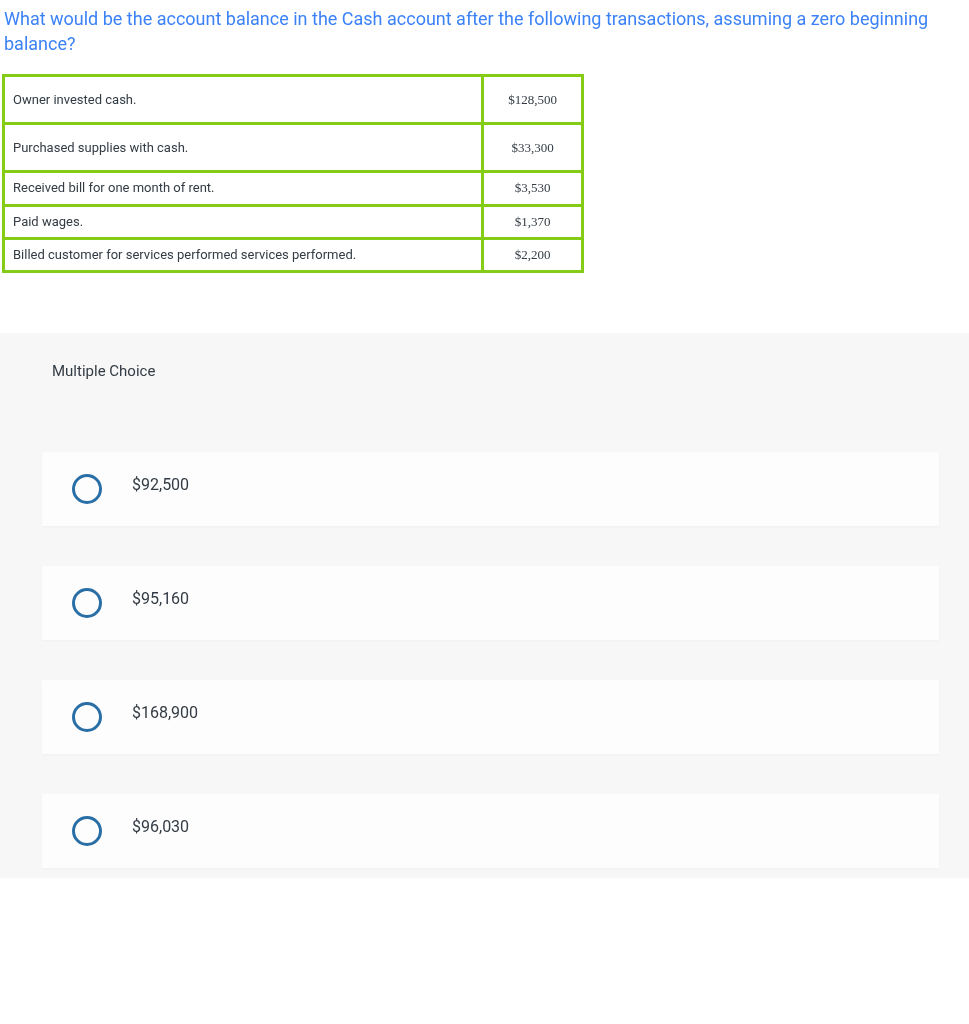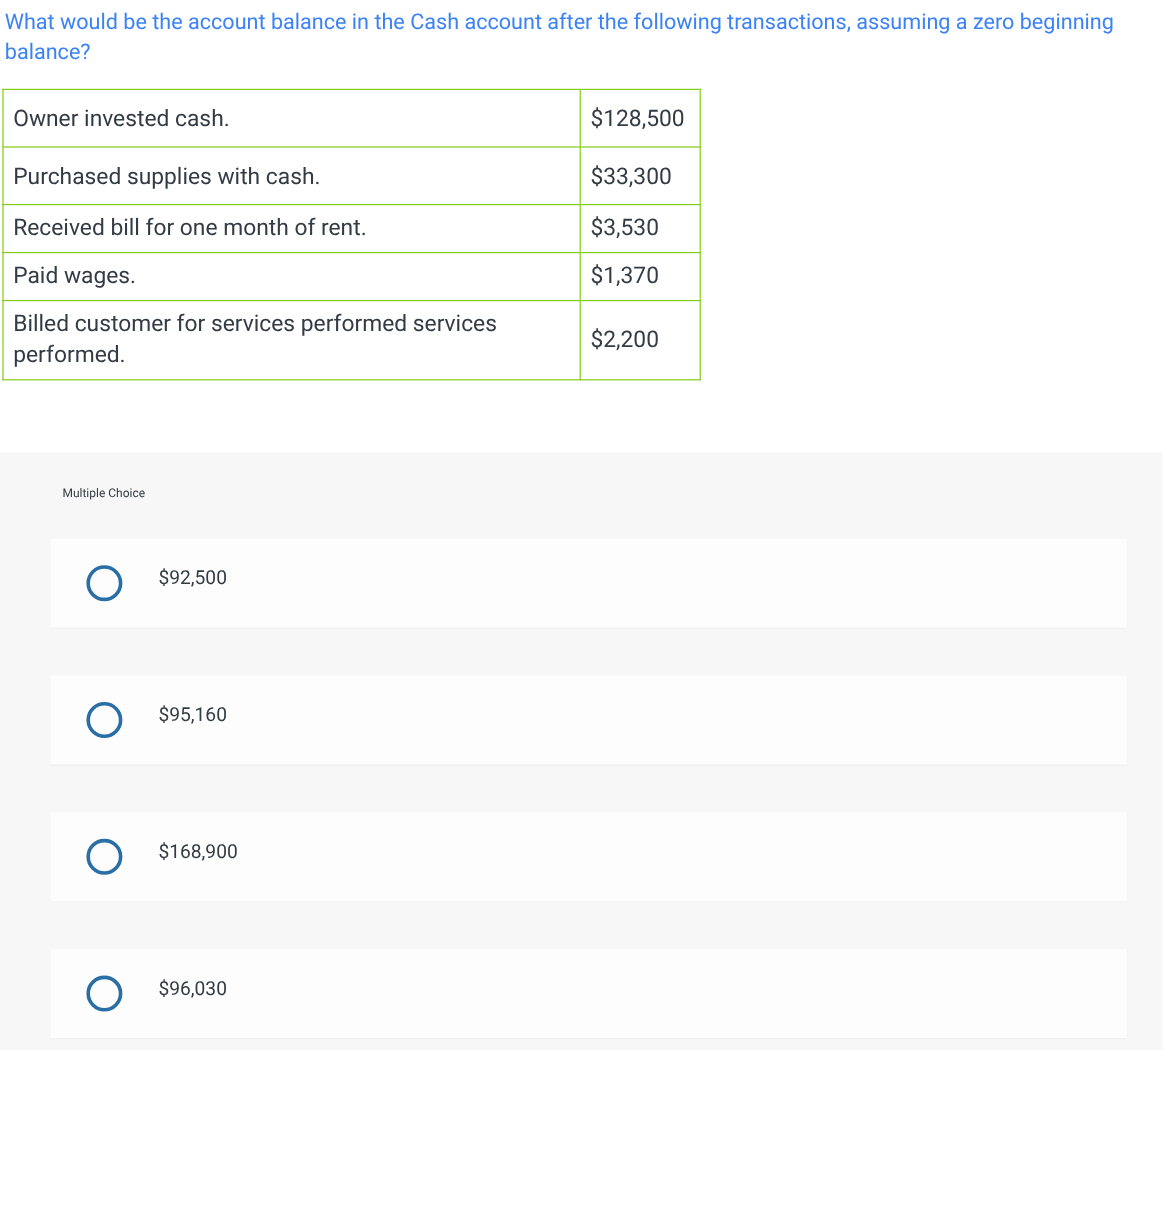--- a/index.html
+++ b/index.html
@@ -15,43 +15,44 @@
     padding: 6px 4px 18px 4px;
     font-size: 18px;
     color: #3b82f6;
   }
   .transactions-table {
     border-collapse: collapse;
     margin: 0 0 0 2px;
     width: 582px;
   }
   .transactions-table td {
-    border: 1px solid #84cc16;
+    border: 3px solid #84cc16;
     padding: 6px 8px;
-    font-size: 19px;
+    font-size: 13px;
     color: #333b44;
     vertical-align: middle;
   }
   .transactions-table td.amount {
-    text-align: left;
+    text-align: center;
     width: 100px;
+    font-family: Liberation Serif, serif;
   }
   .transactions-table tr.tall td {
     height: 48px;
   }
   .mc-container {
     margin-top: 60px;
     background: #f7f7f7;
     padding: 28px 0 10px 0;
   }
   .mc-heading {
-    font-size: 10px;
+    font-size: 15px;
     color: #333b44;
     padding: 0 0 0 52px;
-    margin-bottom: 30px;
+    margin-bottom: 70px;
   }
   .option {
     background: #fdfdfd;
     margin: 0 30px 40px 42px;
     padding: 22px 20px 22px 30px;
     display: flex;
     align-items: flex-start;
     box-shadow: 0 1px 2px rgba(0,0,0,0.03);
   }
   .option:last-child { margin-bottom: 0; }

